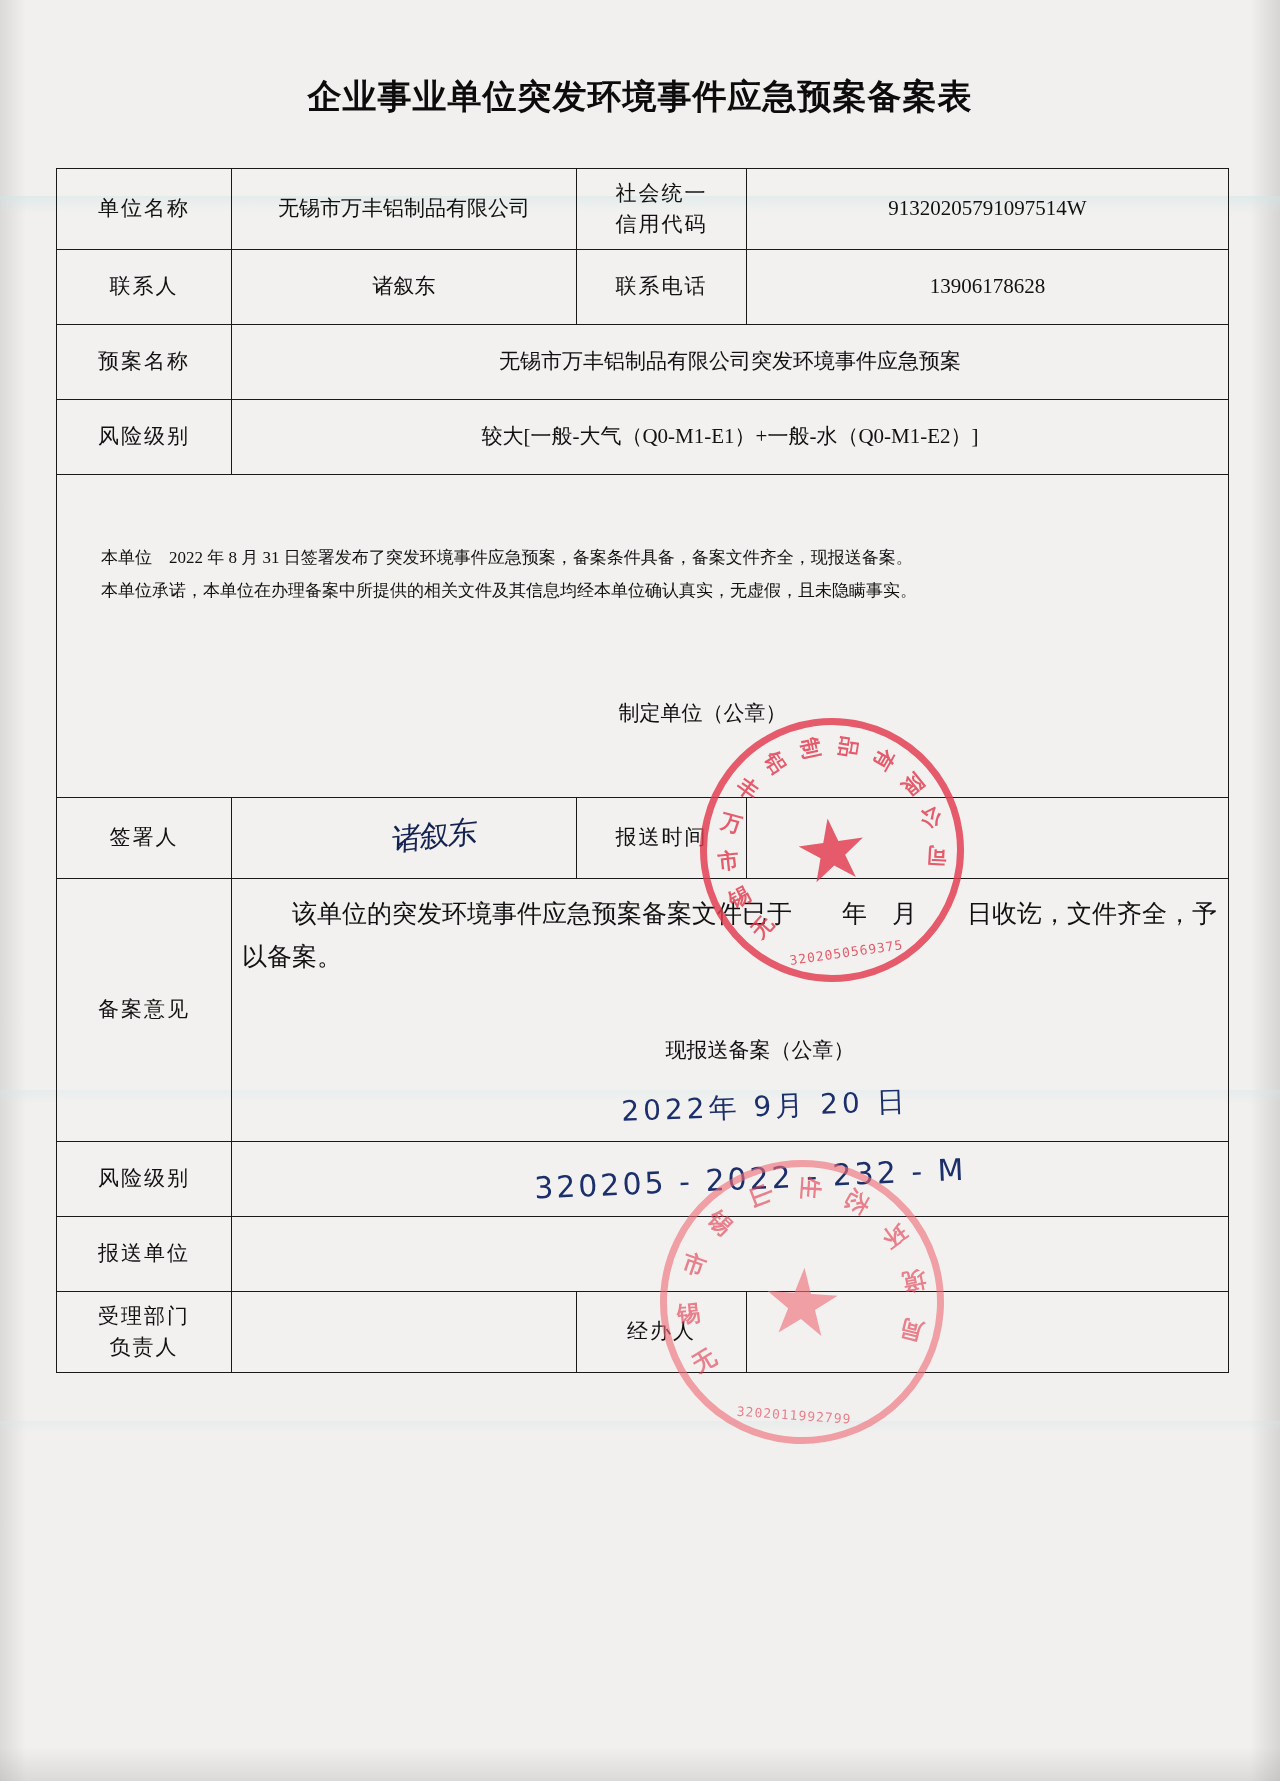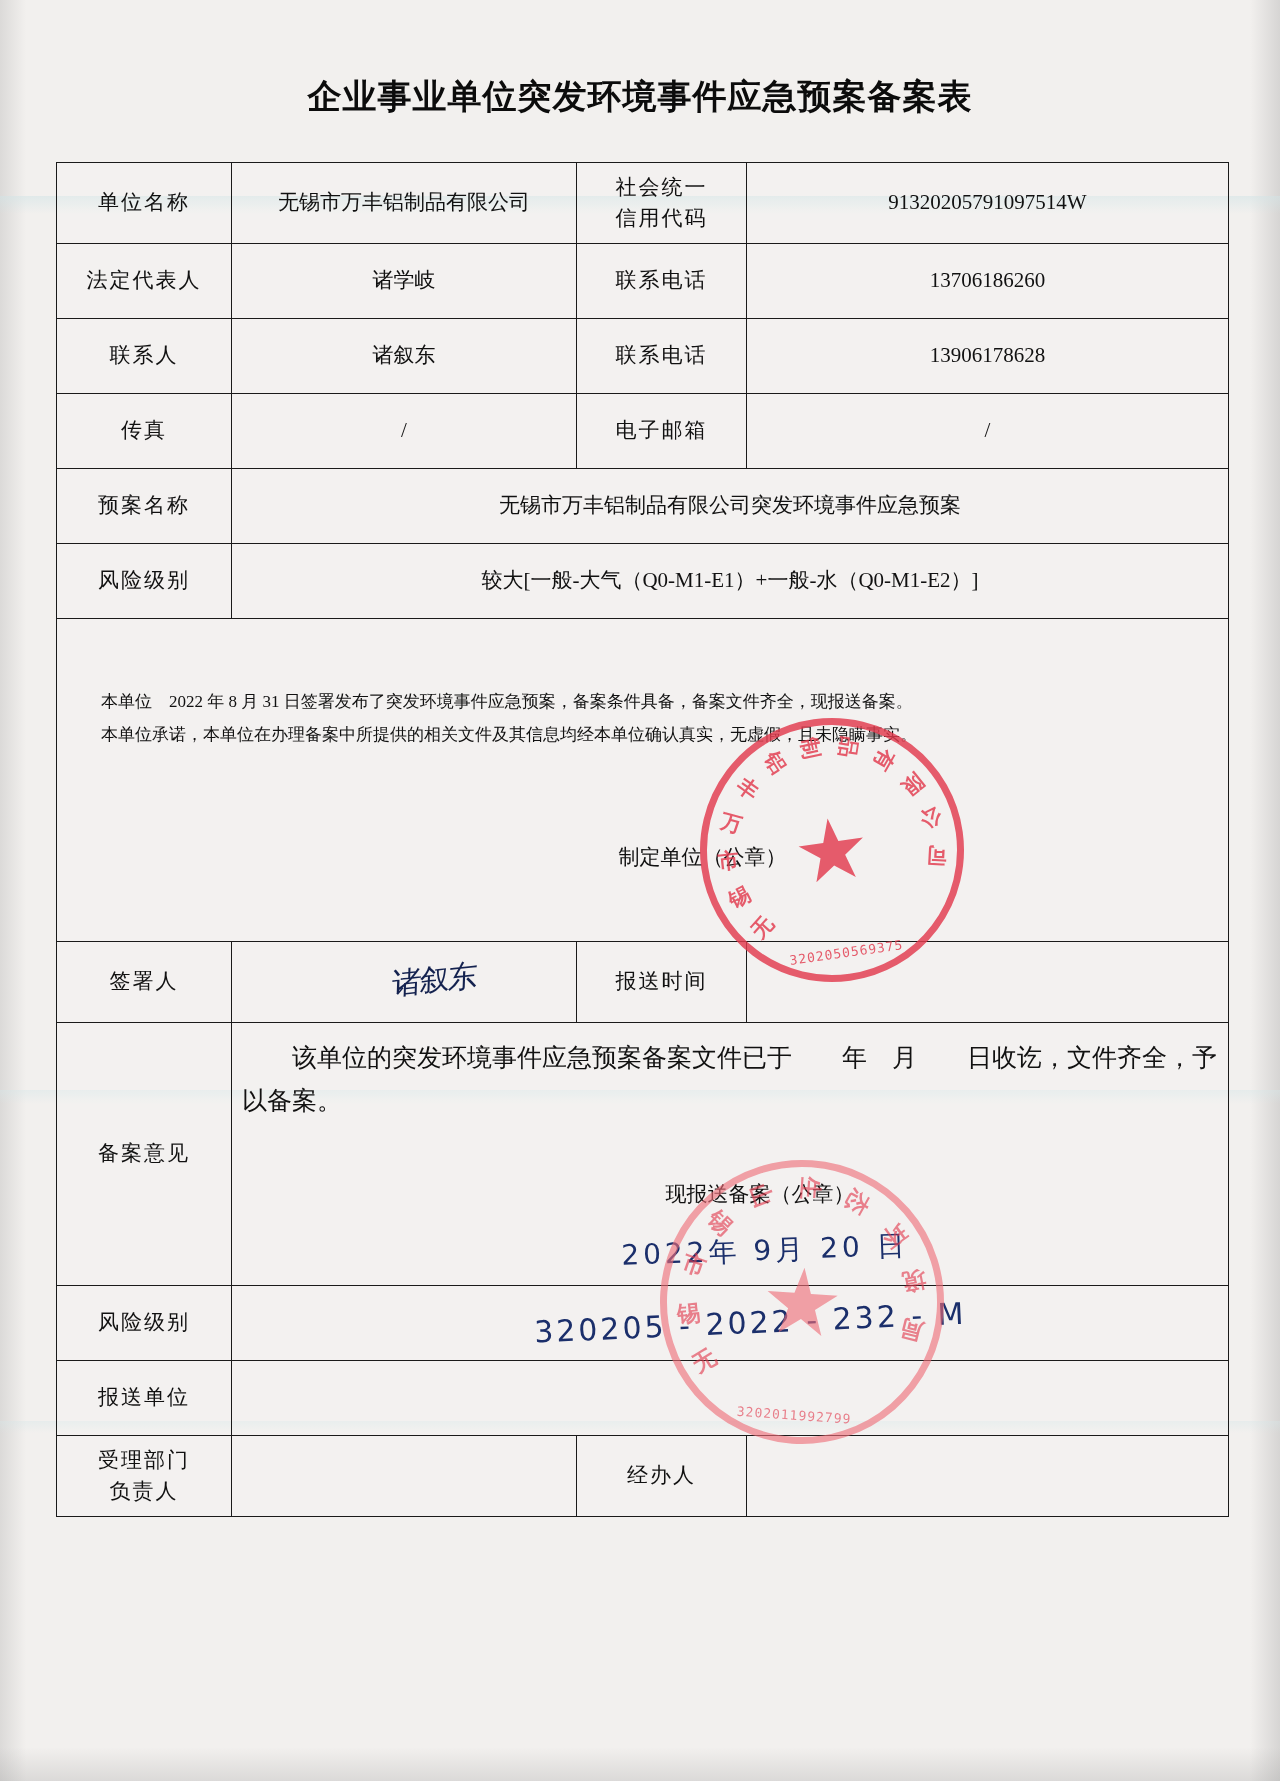--- a/index.html
+++ b/index.html
@@ -49,21 +49,21 @@
     text-align: center;
     font-family: "DejaVu Sans", "Liberation Sans", sans-serif;
     font-weight: bold;
     font-size: 34px;
     letter-spacing: 1px;
     color: #0c0c0c;
   }
 
   table.form {
     position: absolute;
-    top: 162px;
+    top: 168px;
     left: 56px;
     width: 1172px;
     border-collapse: collapse;
     table-layout: fixed;
     background: rgba(255,255,255,0.12);
   }
   table.form td {
     border: 1.6px solid #1a1a1a;
     font-size: 21px;
     padding: 6px 10px;
@@ -235,36 +235,24 @@
   </colgroup>
   <tbody>
     <tr class="h-row-tall">
       <td class="lbl">单位名称</td>
       <td class="val">无锡市万丰铝制品有限公司</td>
       <td class="lbl">社会统一
 信用代码</td>
       <td class="val">91320205791097514W</td>
     </tr>
     <tr class="h-row">
-      <td class="lbl">法定代表人</td>
-      <td class="val">诸学岐</td>
-      <td class="lbl">联系电话</td>
-      <td class="val">13706186260</td>
-    </tr>
-    <tr class="h-row">
       <td class="lbl">联系人</td>
       <td class="val">诸叙东</td>
       <td class="lbl">联系电话</td>
       <td class="val">13906178628</td>
-    </tr>
-    <tr class="h-row">
-      <td class="lbl">传真</td>
-      <td class="val">/</td>
-      <td class="lbl">电子邮箱</td>
-      <td class="val">/</td>
     </tr>
     <tr class="h-row">
       <td class="lbl">预案名称</td>
       <td class="val" colspan="3">无锡市万丰铝制品有限公司突发环境事件应急预案</td>
     </tr>
     <tr class="h-row">
       <td class="lbl">风险级别</td>
       <td class="val" colspan="3">较大[一般-大气（Q0-M1-E1）+一般-水（Q0-M1-E2）]</td>
     </tr>
 

